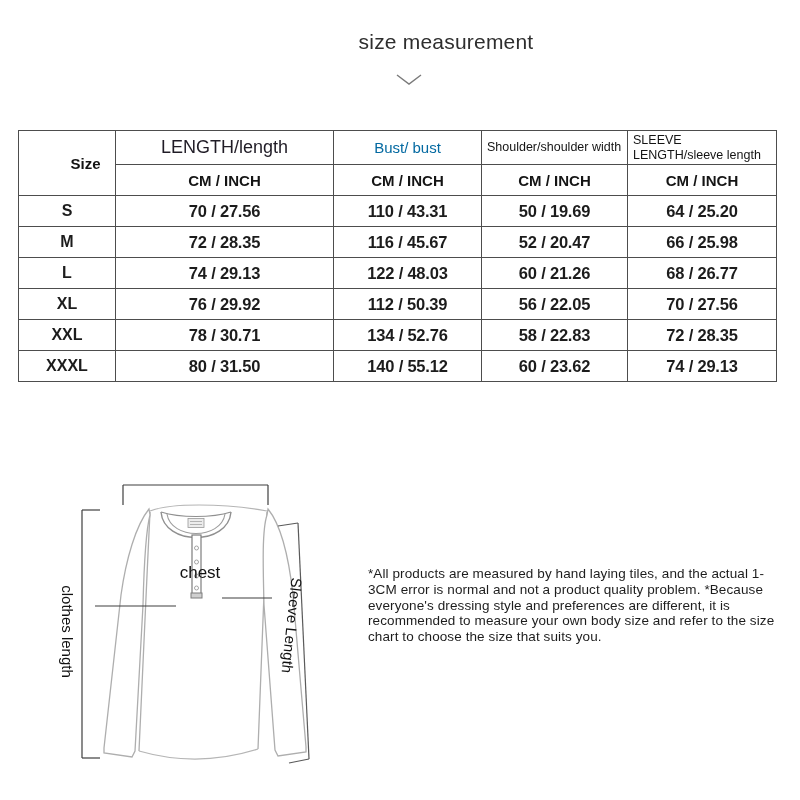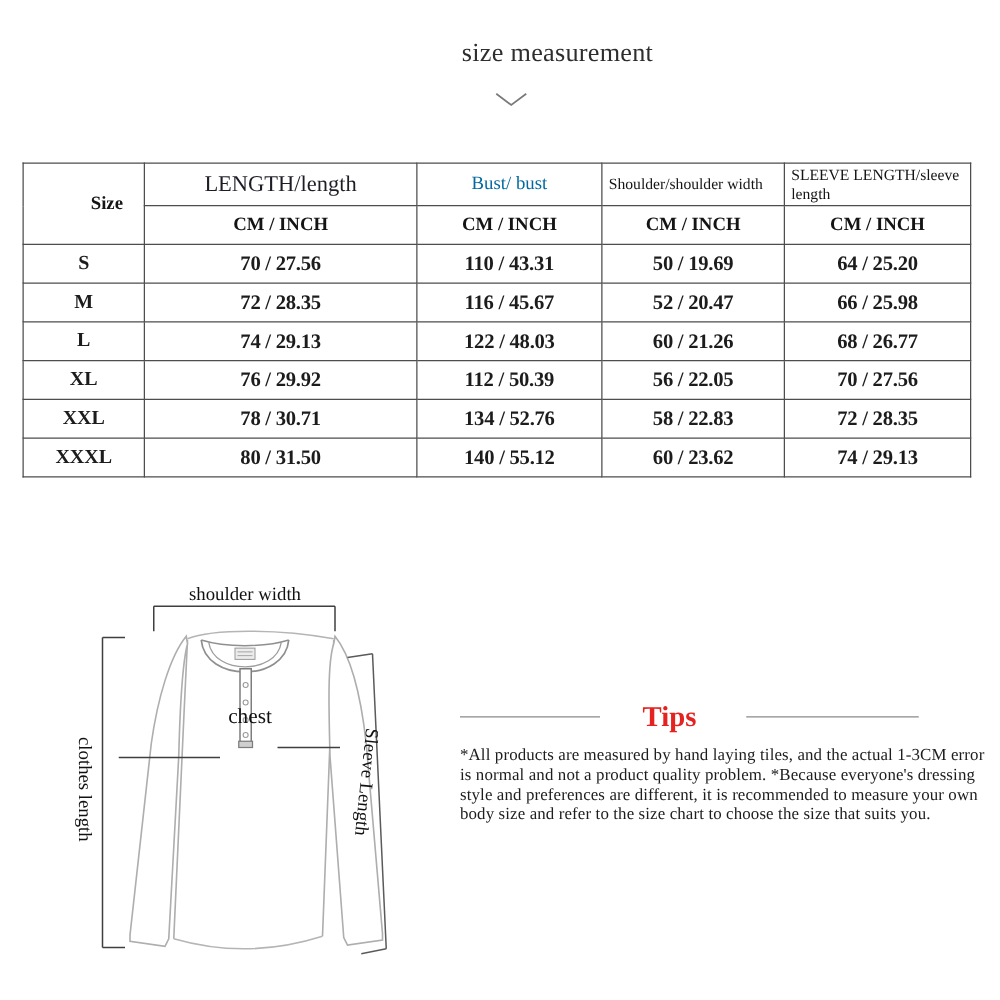--- a/index.html
+++ b/index.html
@@ -1,17 +1,17 @@
 <!DOCTYPE html>
 <html><head>
 <meta charset="utf-8">
 <style>
   html,body{margin:0;padding:0;background:#ffffff;}
   #page{position:relative;width:800px;height:800px;background:#ffffff;overflow:hidden;
-        font-family:Liberation Serif, serif;color:#1c1c1c;}
+        font-family:Liberation Sans, sans-serif;color:#1c1c1c;}
 
   
   .page-title{position:absolute;top:30px;left:446px;transform:translateX(-50%);
       font-size:21px;color:#2e2e2e;white-space:nowrap;letter-spacing:0.2px;}
   .chevron{position:absolute;top:74px;left:396px;}
 
   
   table.size-table{position:absolute;top:130px;left:18px;width:758px;height:243px;
       border-collapse:collapse;table-layout:fixed;}
   .size-table td,.size-table th{border:1px solid #4d4d4d;text-align:center;
@@ -169,28 +169,22 @@
         <line x1="238" y1="71" x2="258" y2="68" stroke="#5a5a5a" stroke-width="1.2"></line>
         <line x1="258" y1="68" x2="269" y2="304" stroke="#5a5a5a" stroke-width="1.2"></line>
         <line x1="269" y1="304" x2="249" y2="308" stroke="#5a5a5a" stroke-width="1.2"></line>
       </g>
 
       <g>
         <line x1="55" y1="151" x2="136" y2="151" stroke="#3f3f3f" stroke-width="1.1"></line>
         <line x1="182" y1="143" x2="232" y2="143" stroke="#3f3f3f" stroke-width="1.1"></line>
       </g>
     </svg>
-    <div class="dlabel lbl-shoulder">shoulder width</div>
     <div class="dlabel lbl-clothes">clothes length</div>
     <div class="dlabel lbl-sleeve">Sleeve Length</div>
     <div class="dlabel lbl-chest">chest</div>
   </div>
 
   <div class="tips">
-    <div class="tips-head">
-      <div class="tips-line l"></div>
-      <div class="tips-title">Tips</div>
-      <div class="tips-line r"></div>
-    </div>
     <div class="tips-body">*All products are measured by hand laying tiles, and the actual 1-3CM error is normal and not a product quality problem. *Because everyone's dressing style and preferences are different, it is recommended to measure your own body size and refer to the size chart to choose the size that suits you.</div>
   </div>
 
 </div>
 
 </body></html>

